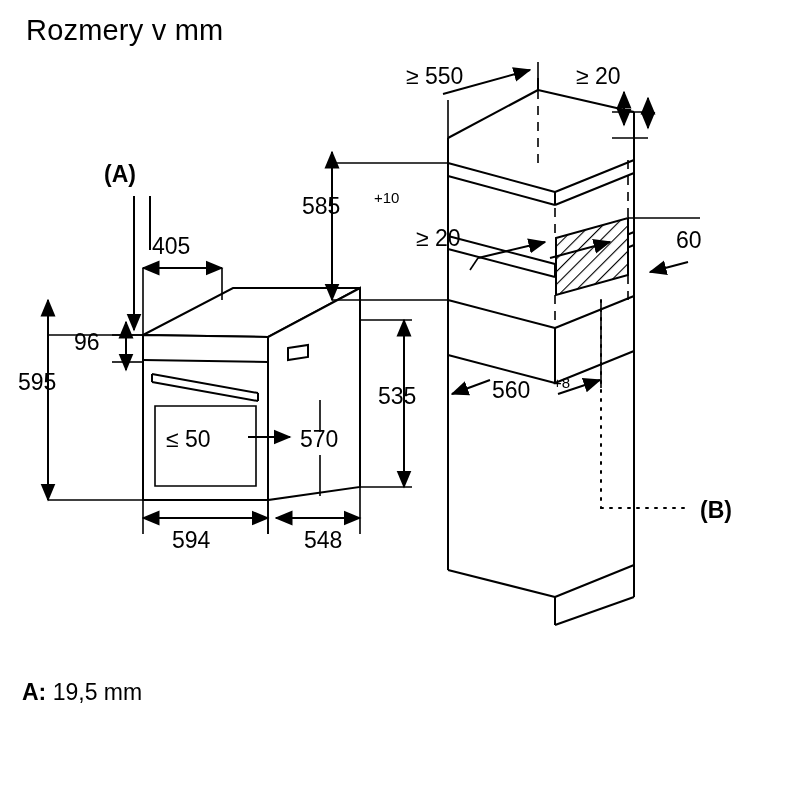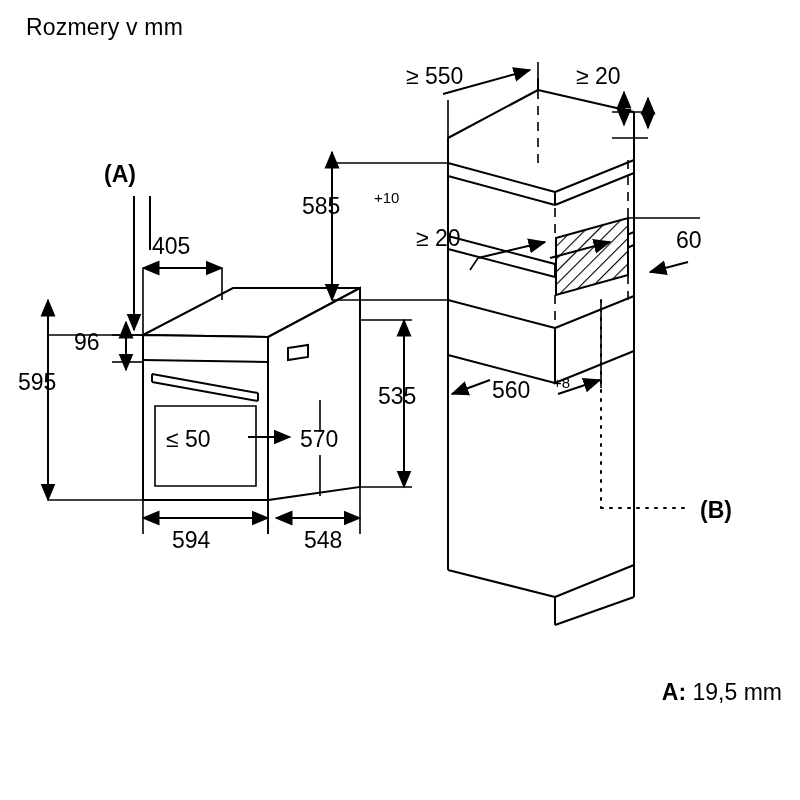--- a/index.html
+++ b/index.html
@@ -17,21 +17,21 @@
   }
   #page {
     position: relative;
     width: 800px;
     height: 800px;
   }
   .title {
     position: absolute;
     left: 26px;
     top: 14px;
-    font-size: 23px;
+    font-size: 29px;
     font-weight: 400;
     letter-spacing: 0.2px;
     color: #000;
     white-space: nowrap;
   }
   svg.diagram {
     position: absolute;
     left: 0;
     top: 0;
     width: 800px;
@@ -41,21 +41,20 @@
     position: absolute;
     left: 22px;
     top: 676px;
     width: 760px;
     font-size: 23px;
     line-height: 32px;
   }
   .legend .row {
     display: block;
     white-space: normal;
-    text-align: right;
   }
   .legend b {
     font-weight: 700;
   }
   .legend .indent {
     display: block;
     padding-left: 30px;
   }
   text {
     font-family: "Liberation Sans", sans-serif;

